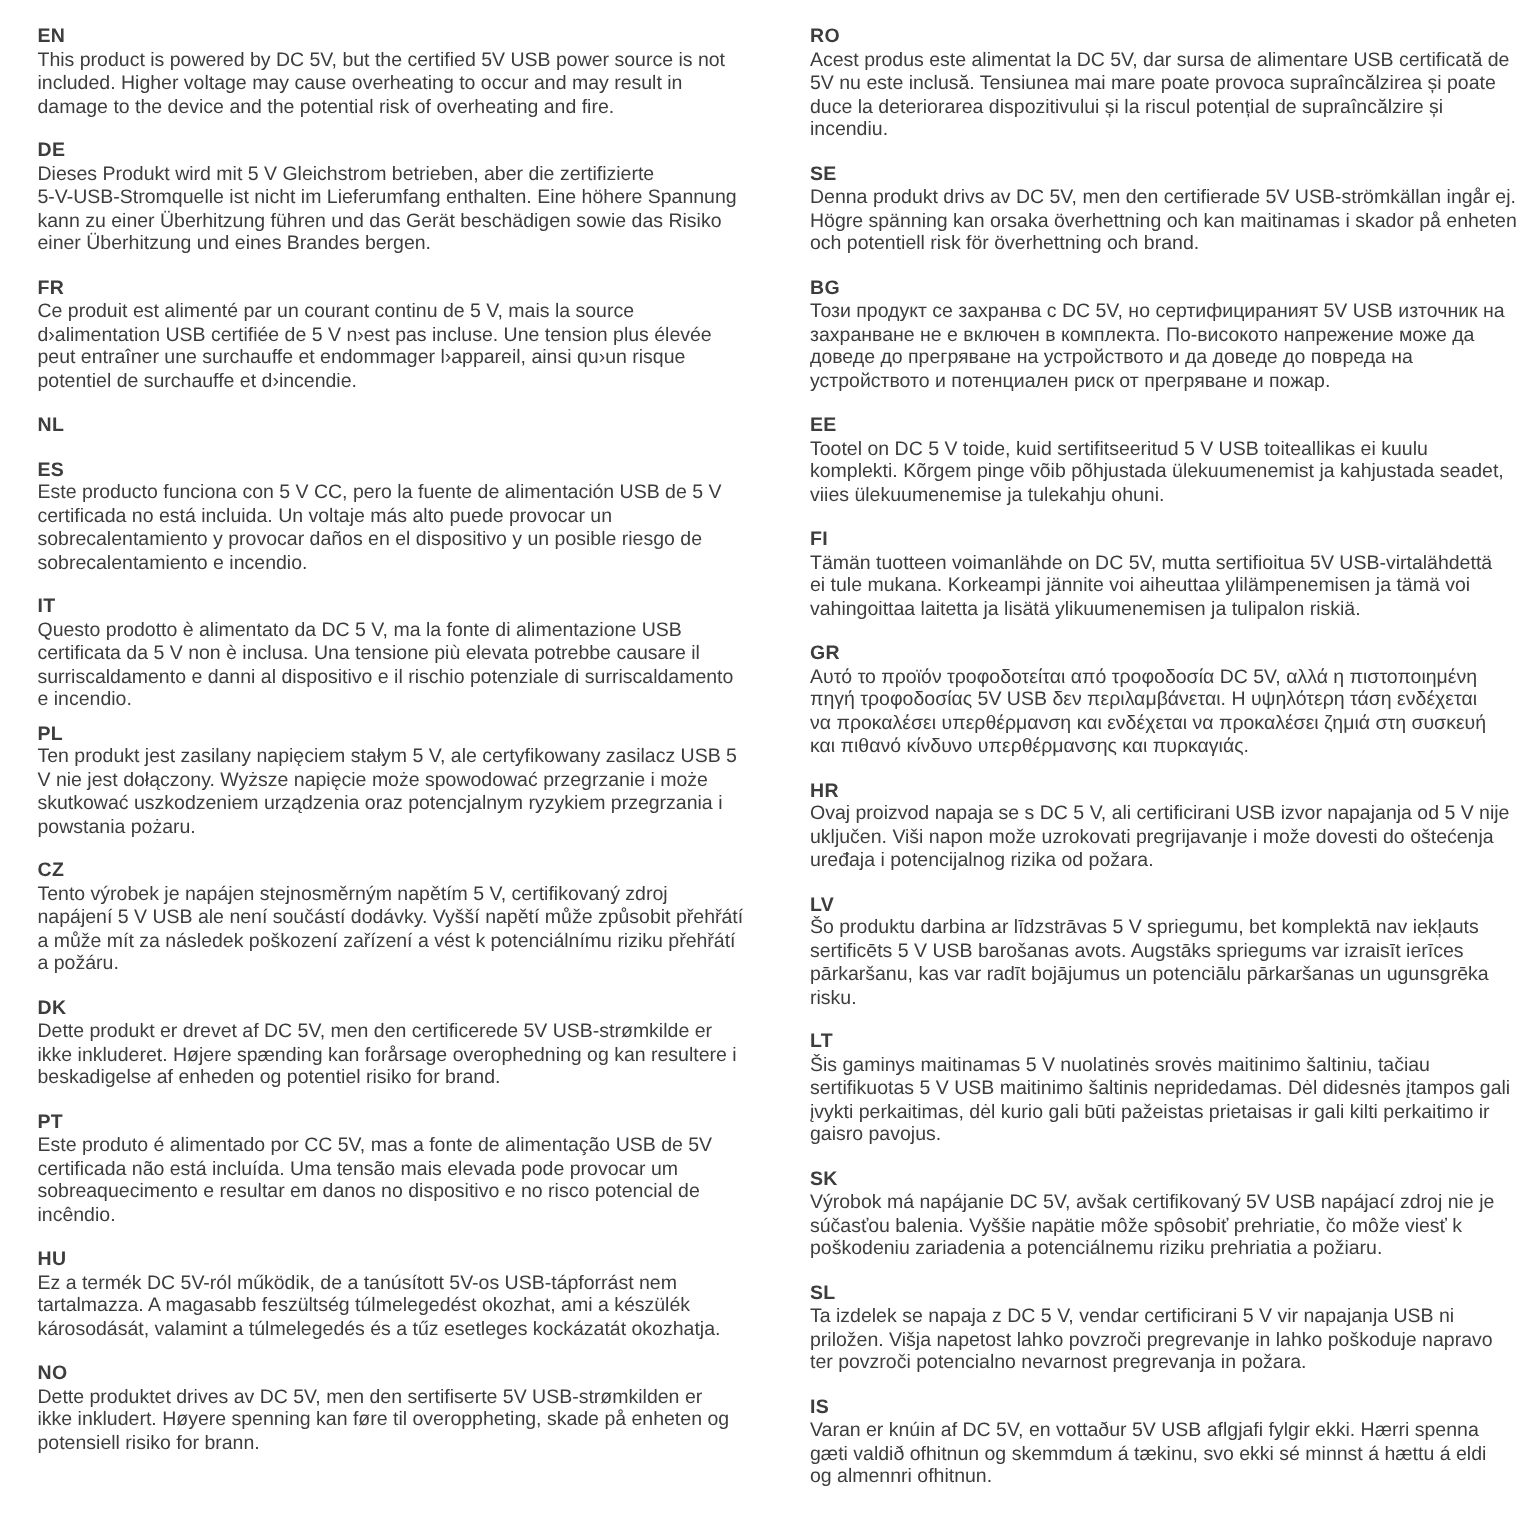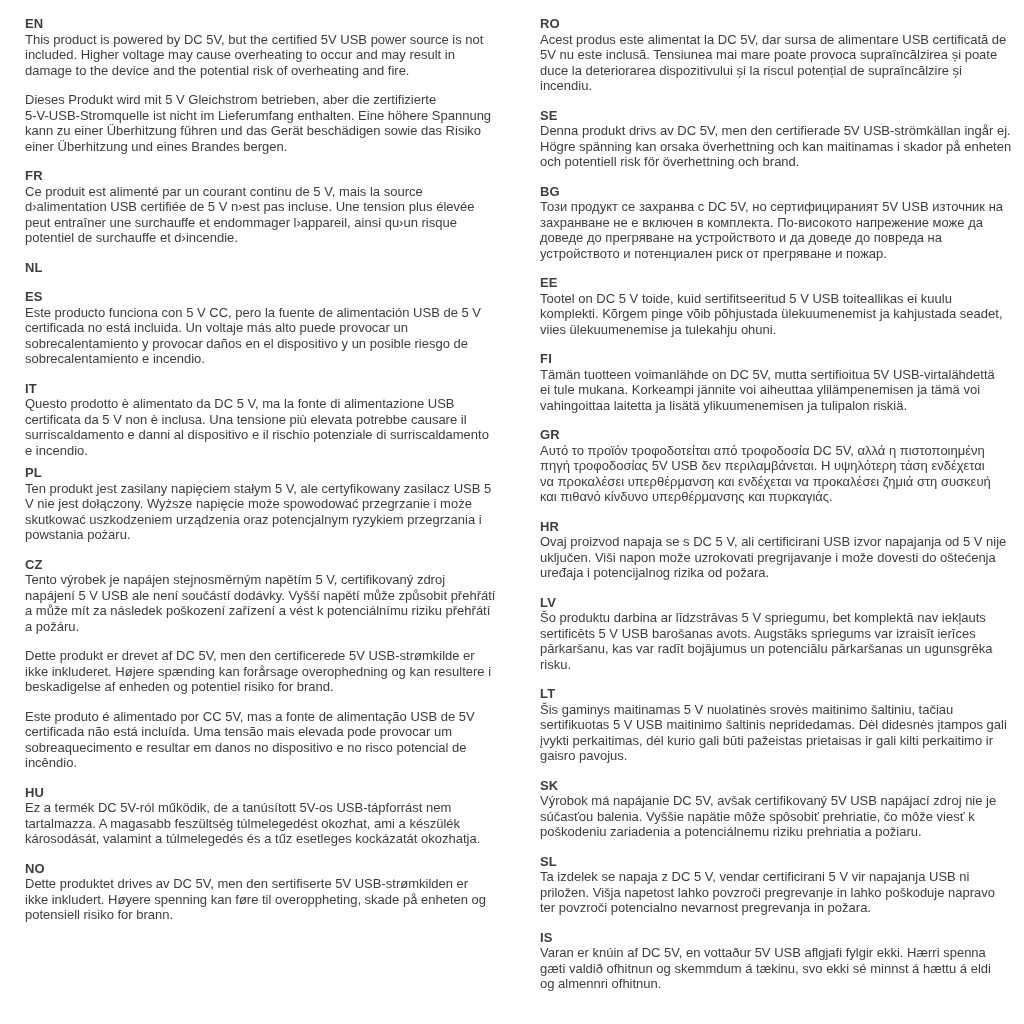--- a/index.html
+++ b/index.html
@@ -51,20 +51,21 @@
 <div class="page">
   <div class="col col-left">
   <div class="lang-section">
     <div class="lang-code">EN</div>
     <div class="lang-text">This product is powered by DC 5V, but the certified 5V USB power source is not
 included. Higher voltage may cause overheating to occur and may result in
 damage to the device and the potential risk of overheating and fire.</div>
   </div>
 
   <div class="lang-section">
+    <div class="lang-code">DE</div>
     <div class="lang-text">Dieses Produkt wird mit 5 V Gleichstrom betrieben, aber die zertifizierte
 5-V-USB-Stromquelle ist nicht im Lieferumfang enthalten. Eine höhere Spannung
 kann zu einer Überhitzung führen und das Gerät beschädigen sowie das Risiko
 einer Überhitzung und eines Brandes bergen.</div>
   </div>
 
   <div class="lang-section">
     <div class="lang-code">FR</div>
     <div class="lang-text">Ce produit est alimenté par un courant continu de 5 V, mais la source
 d›alimentation USB certifiée de 5 V n›est pas incluse. Une tension plus élevée
@@ -102,26 +103,28 @@
 
   <div class="lang-section">
     <div class="lang-code">CZ</div>
     <div class="lang-text">Tento výrobek je napájen stejnosměrným napětím 5 V, certifikovaný zdroj
 napájení 5 V USB ale není součástí dodávky. Vyšší napětí může způsobit přehřátí
 a může mít za následek poškození zařízení a vést k potenciálnímu riziku přehřátí
 a požáru.</div>
   </div>
 
   <div class="lang-section">
+    <div class="lang-code">DK</div>
     <div class="lang-text">Dette produkt er drevet af DC 5V, men den certificerede 5V USB-strømkilde er
 ikke inkluderet. Højere spænding kan forårsage overophedning og kan resultere i
 beskadigelse af enheden og potentiel risiko for brand.</div>
   </div>
 
   <div class="lang-section">
+    <div class="lang-code">PT</div>
     <div class="lang-text">Este produto é alimentado por CC 5V, mas a fonte de alimentação USB de 5V
 certificada não está incluída. Uma tensão mais elevada pode provocar um
 sobreaquecimento e resultar em danos no dispositivo e no risco potencial de
 incêndio.</div>
   </div>
 
   <div class="lang-section">
     <div class="lang-code">HU</div>
     <div class="lang-text">Ez a termék DC 5V-ról működik, de a tanúsított 5V-os USB-tápforrást nem
 tartalmazza. A magasabb feszültség túlmelegedést okozhat, ami a készülék

